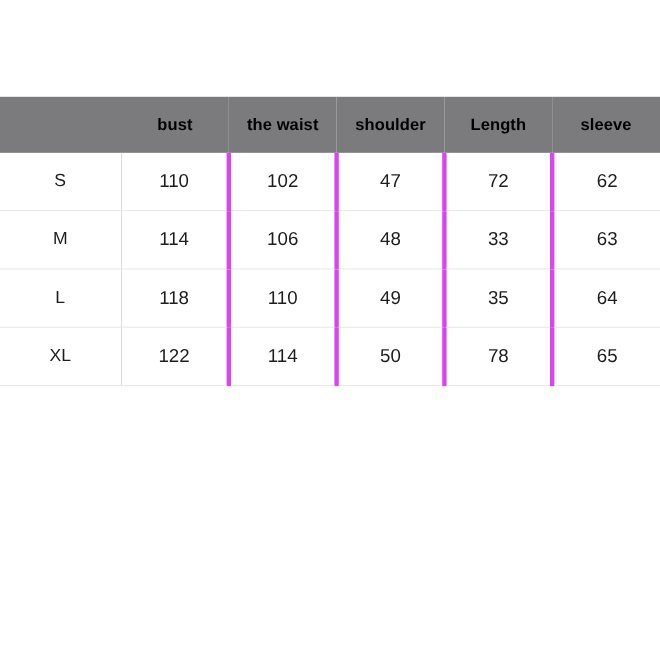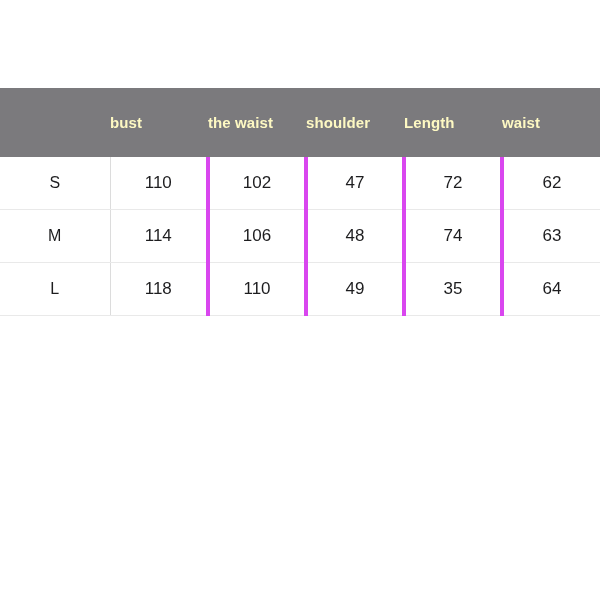--- a/index.html
+++ b/index.html
@@ -25,27 +25,27 @@
     width: 600px;
     border-collapse: collapse;
     table-layout: fixed;
   }
 
   
   table.size-chart thead tr {
     background: #7b7a7d;
   }
   table.size-chart thead th {
-    height: 69px;
+    height: 51px;
     padding: 0;
     margin: 0;
-    color: #fef9c3;
+    color: #000000;
     font-size: 15px;
     font-weight: bold;
-    text-align: left;
+    text-align: center;
     vertical-align: middle;
     letter-spacing: 0.1px;
     border: none;
   }
   th.corner-head {
     width: 110px;
   }
 
   
   table.size-chart tbody td {
@@ -74,43 +74,51 @@
 
 <div id="size-chart-wrap">
   <table class="size-chart">
     <thead>
       <tr>
         <th class="corner-head"></th>
         <th>bust</th>
         <th>the waist</th>
         <th>shoulder</th>
         <th>Length</th>
-        <th>waist</th>
+        <th>sleeve</th>
       </tr>
     </thead>
     <tbody>
       <tr>
         <td class="size-cell">S</td>
         <td>110</td>
         <td>102</td>
         <td>47</td>
         <td>72</td>
         <td>62</td>
       </tr>
       <tr>
         <td class="size-cell">M</td>
         <td>114</td>
         <td>106</td>
         <td>48</td>
-        <td>74</td>
+        <td>33</td>
         <td>63</td>
       </tr>
       <tr>
         <td class="size-cell">L</td>
         <td>118</td>
         <td>110</td>
         <td>49</td>
         <td>35</td>
         <td>64</td>
       </tr>
+      <tr>
+        <td class="size-cell">XL</td>
+        <td>122</td>
+        <td>114</td>
+        <td>50</td>
+        <td>78</td>
+        <td>65</td>
+      </tr>
     </tbody>
   </table>
 </div>
 
 </body></html>

